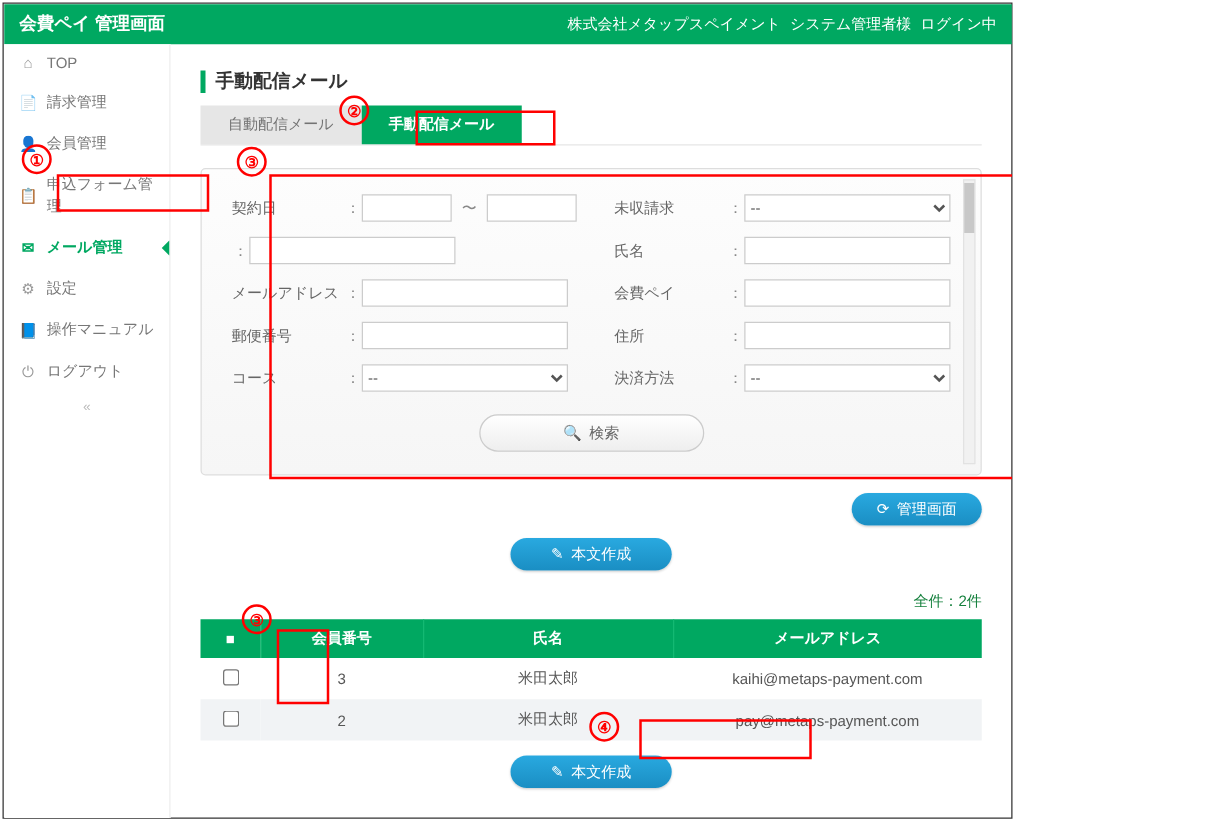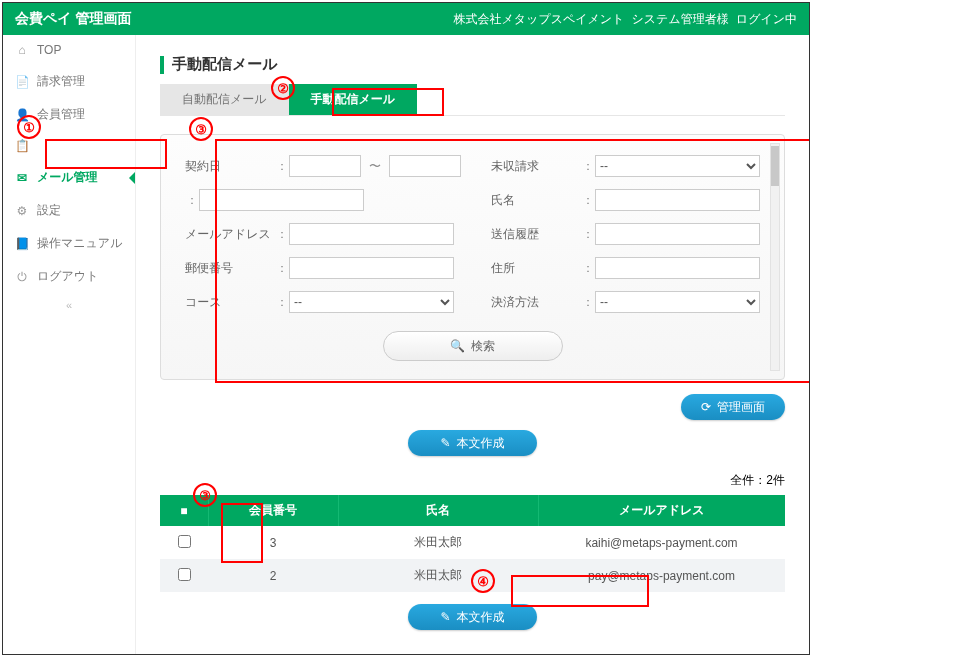--- a/index.html
+++ b/index.html
@@ -31,21 +31,21 @@
 .form-row input[type=text] { height: 22px; border: 1px solid #ccc; background: #fff; padding: 0 6px; font-size: 12px; }
 .form-row input.w80 { width: 72px; }
 .form-row input.w160 { width: 165px; }
 .tilde { padding: 0 8px; color: #888; }
 .form-row select { height: 22px; border: 1px solid #ccc; background: #fff; width: 165px; font-size: 12px; color: #555; }
 .search-btn-wrap { display: flex; justify-content: center; margin-top: 18px; }
 .btn-search { width: 180px; height: 30px; border: 1px solid #ccc; border-radius: 16px; background: linear-gradient(#fff,#eee); color: #666; display: flex; align-items: center; justify-content: center; gap: 6px; cursor: pointer; font-size: 12px; }
 .btn-blue { background: linear-gradient(#29a9e0,#1a8ec3); color: #fff; border: none; border-radius: 16px; height: 26px; padding: 0 20px; font-size: 12px; cursor: pointer; display: inline-flex; align-items: center; gap: 6px; box-shadow: 0 1px 2px rgba(0,0,0,0.2); }
 .history-row { display: flex; justify-content: flex-end; margin-top: 14px; }
 .compose-row { display: flex; justify-content: center; margin-top: 10px; }
-.total-row { display: flex; justify-content: flex-end; margin-top: 16px; color: #000000; font-size: 12px; align-items: flex-end; }
+.total-row { display: flex; justify-content: flex-end; margin-top: 16px; color: #15803d; font-size: 12px; align-items: flex-end; }
 .result-table { width: 100%; border-collapse: collapse; margin-top: 6px; font-size: 12px; }
 .result-table th { background: #00a861; color: #fff; font-weight: bold; padding: 7px 4px; border-right: 1px solid #14b973; text-align: center; }
 .result-table th:last-child { border-right: none; }
 .result-table td { padding: 8px 4px; text-align: center; color: #555; }
 .result-table tbody tr:nth-child(odd) td { background: #fff; }
 .result-table tbody tr:nth-child(even) td { background: #f1f3f5; }
 .col-check { width: 48px; }
 .col-id { width: 130px; }
 .col-name { width: 200px; }
 .compose-row2 { display: flex; justify-content: center; margin-top: 12px; margin-bottom: 18px; }
@@ -73,20 +73,21 @@
       <div class="sidebar-item">
         <span class="sidebar-icon">📄</span>
         <span>請求管理</span>
       </div>
       <div class="sidebar-item">
         <span class="sidebar-icon">👤</span>
         <span>会員管理</span>
       </div>
       <div class="sidebar-item">
         <span class="sidebar-icon">📋</span>
+        <span>申込フォーム管理</span>
       </div>
       <div class="sidebar-item active">
         <span class="sidebar-icon">✉</span>
         <span>メール管理</span>
       </div>
       <div class="sidebar-item">
         <span class="sidebar-icon">⚙</span>
         <span>設定</span>
       </div>
       <div class="sidebar-item">
@@ -135,21 +136,21 @@
             <span class="form-colon">：</span>
             <input type="text" class="w160" style="">
           </div>
 
           <div class="form-row">
             <span class="form-label">メールアドレス</span>
             <span class="form-colon">：</span>
             <input type="text" class="w160" style="">
           </div>
           <div class="form-row">
-            <span class="form-label">送信履歴</span>
+            <span class="form-label">会費ペイ</span>
             <span class="form-colon">：</span>
             <input type="text" class="w160" style="">
           </div>
 
           <div class="form-row">
             <span class="form-label">郵便番号</span>
             <span class="form-colon">：</span>
             <input type="text" class="w160" style="">
           </div>
           <div class="form-row">

